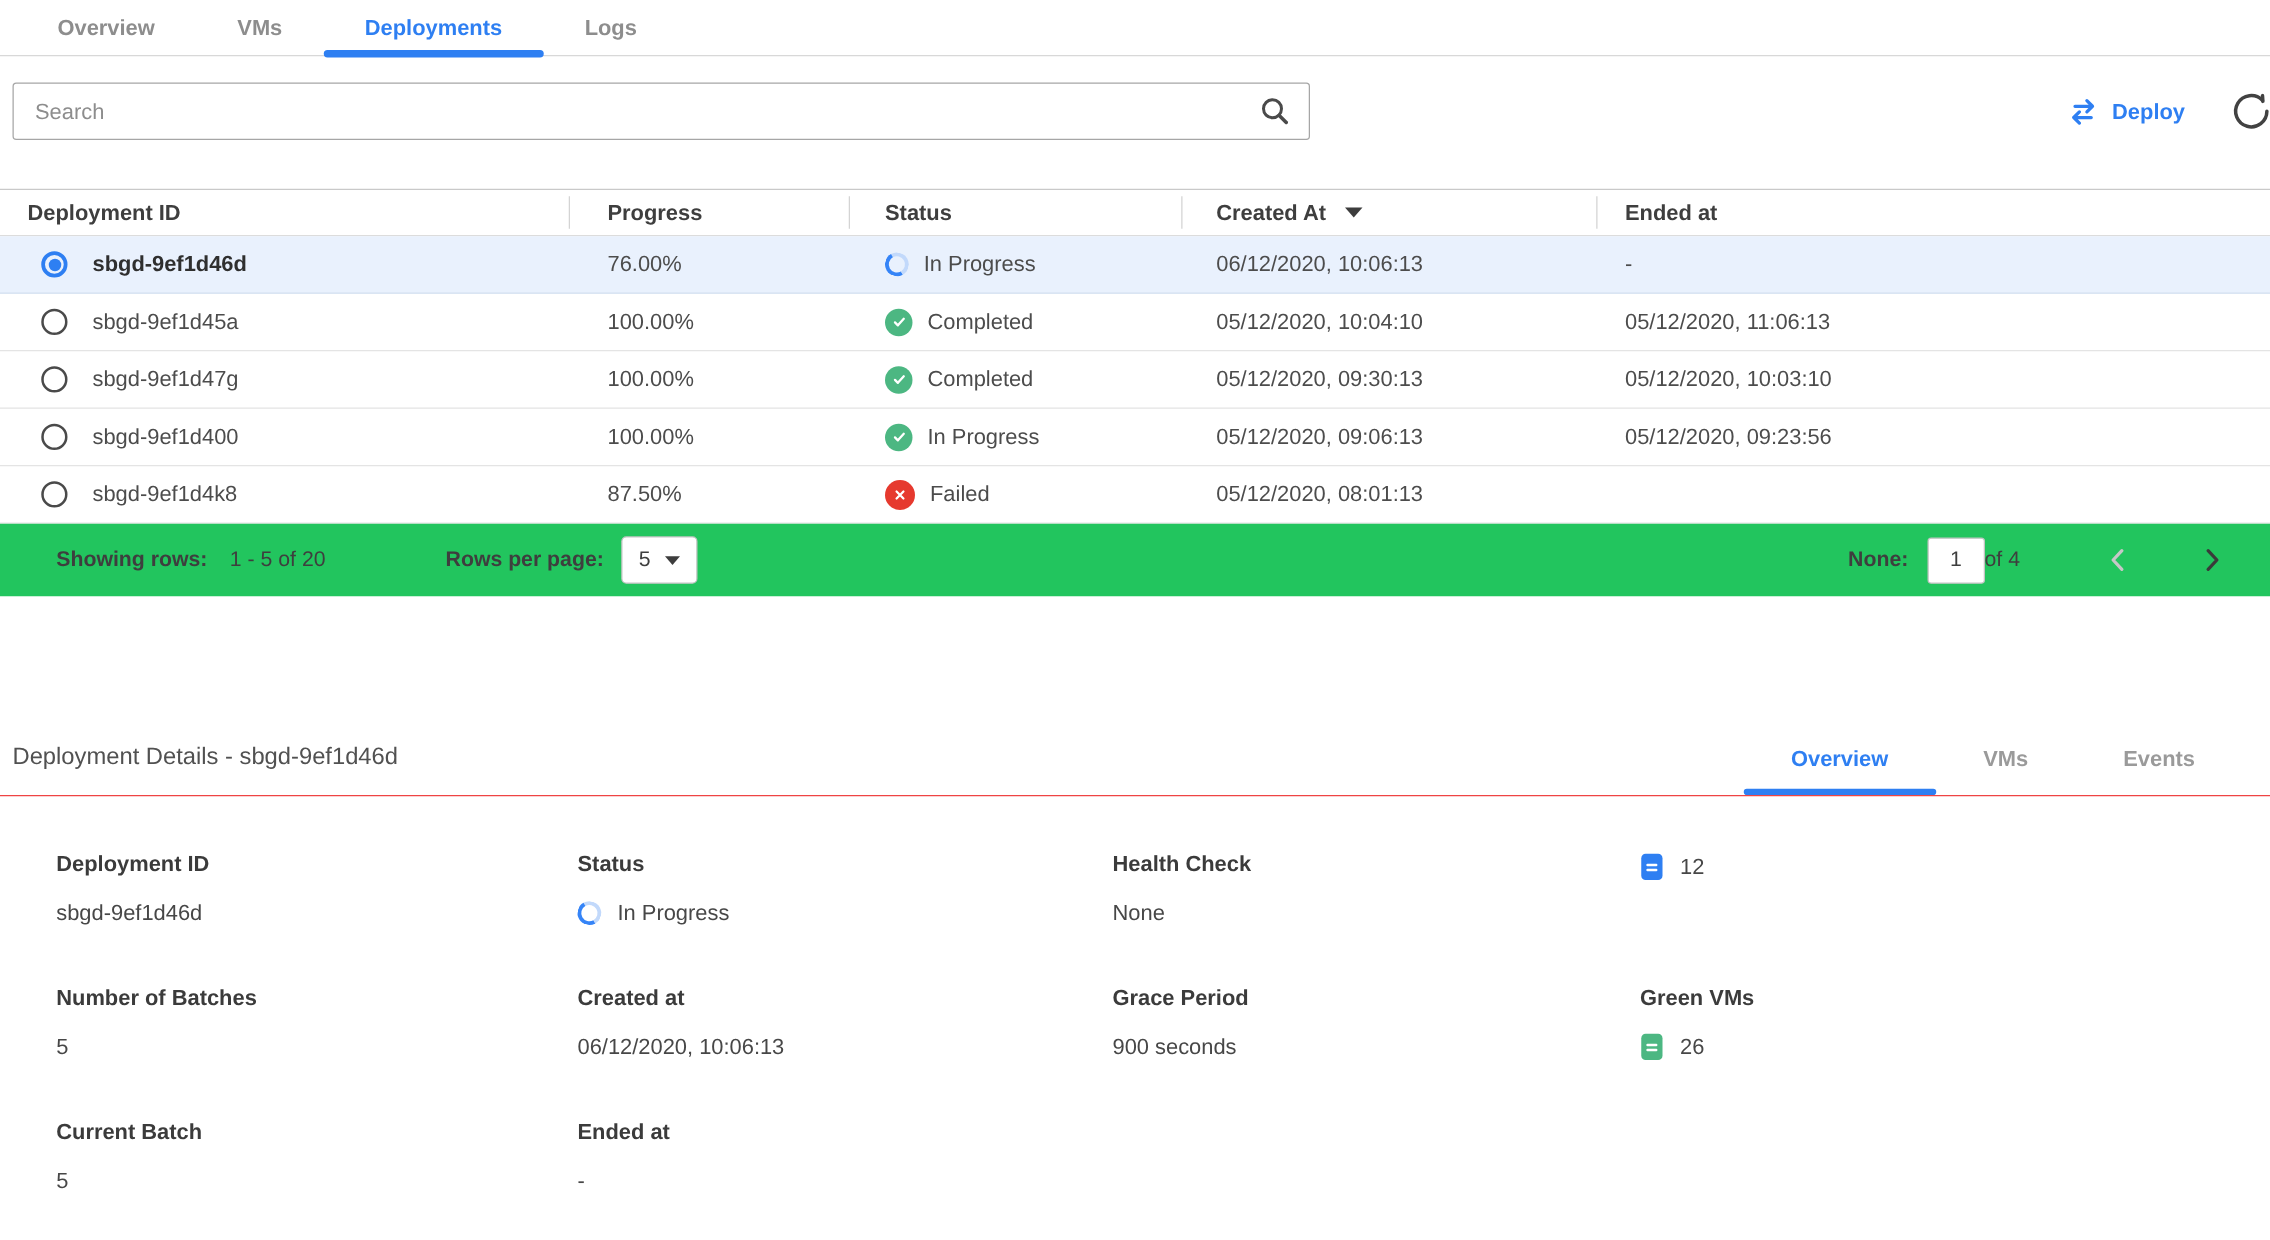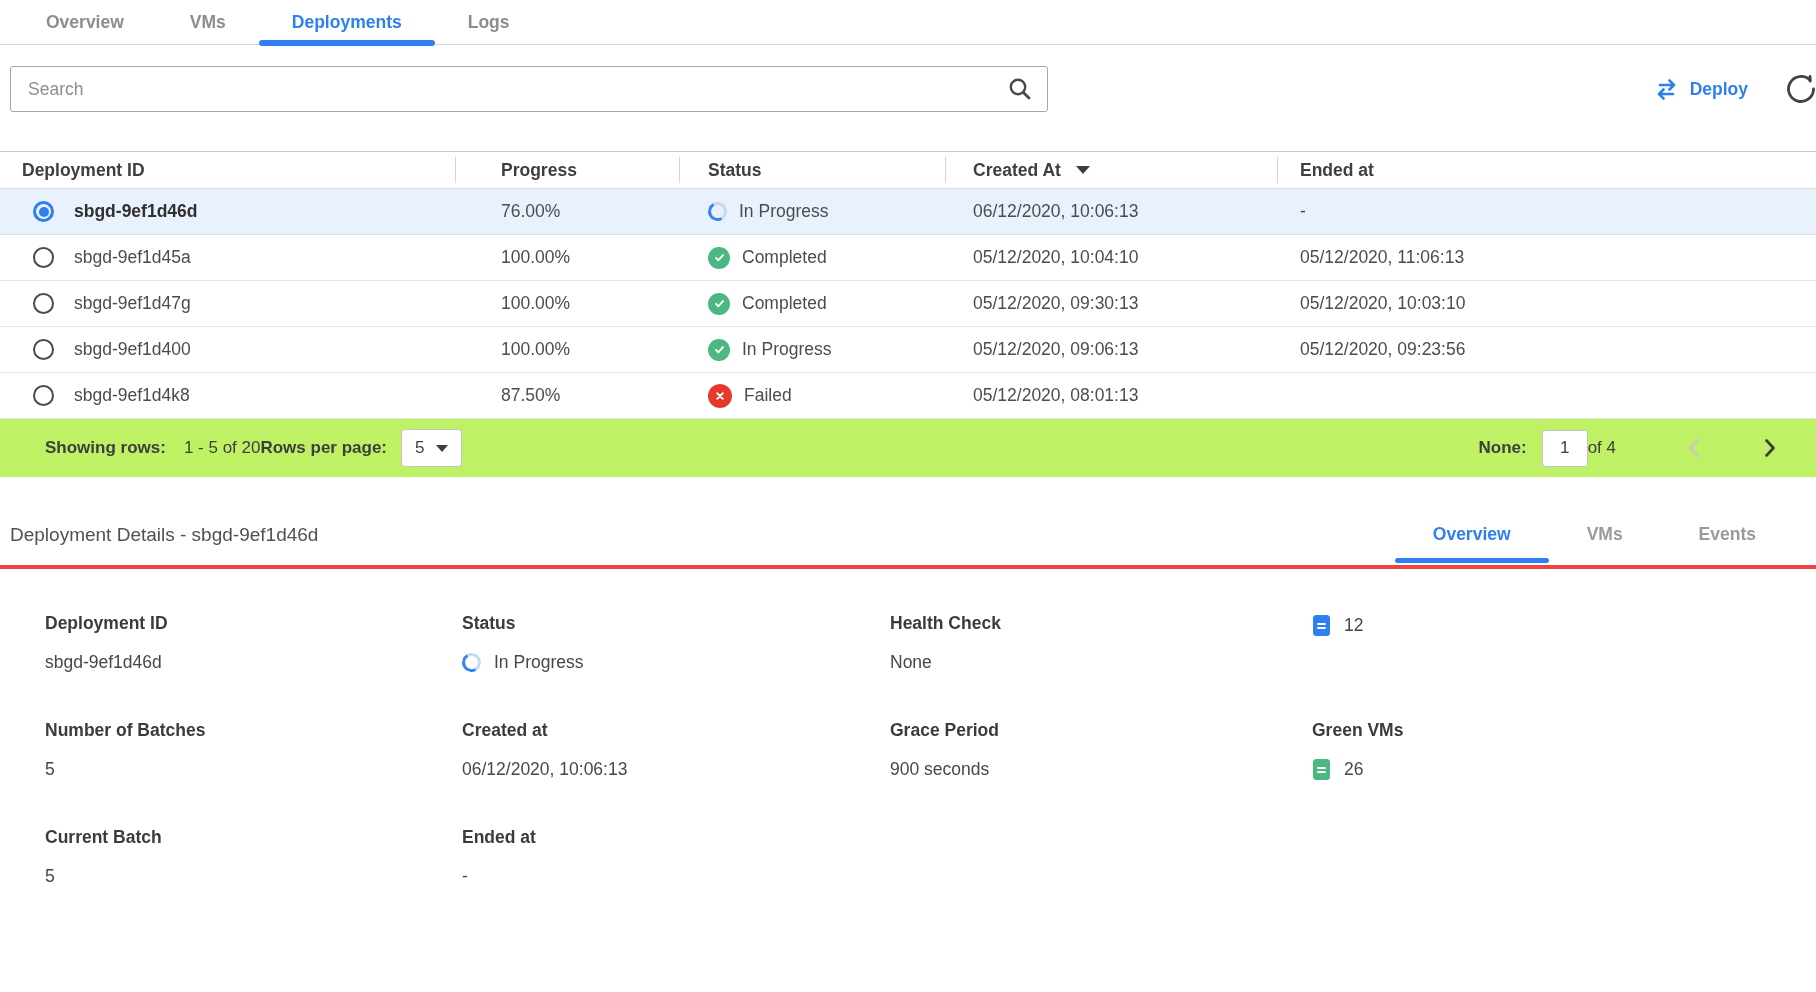--- a/index.html
+++ b/index.html
@@ -25,58 +25,58 @@
   .search-icon { position:absolute; right:15px; top:50%; transform:translateY(-50%); cursor:pointer; display:flex; }
   .deploy-btn { margin-left:auto; margin-right:58px; display:flex; align-items:center; gap:10px; color:#2e7ff2; font-weight:700; cursor:pointer; }
   .refresh-btn { position:absolute; right:-12px; top:50%; transform:translateY(-50%); cursor:pointer; display:flex; }
 
   
   .table { margin-top:38px; }
   .thead { display:flex; align-items:center; height:38px; border-top:1px solid #c9c9c9; border-bottom:1px solid #dcdcdc; font-weight:700; color:#3e3e3e; }
   .th { position:relative; display:flex; align-items:center; height:100%; }
   .th + .th::before { content:""; position:absolute; left:0; top:50%; transform:translateY(-50%); width:1px; height:26px; background:#d4d4d4; }
   .col-id      { width:455px; padding-left:22px; }
-  .col-prog    { width:224px; padding-left:46px; }
+  .col-prog    { width:224px; padding-left:31px; }
   .col-status  { width:266px; padding-left:29px; }
   .col-created { width:332px; padding-left:28px; }
   .col-ended   { flex:1;      padding-left:23px; }
   .sort-caret { width:0; height:0; border-left:7px solid transparent; border-right:7px solid transparent; border-top:8px solid #3d3d3d; margin-left:15px; cursor:pointer; }
 
   .trow { display:flex; align-items:center; height:46px; border-bottom:1px solid #e4e4e4; color:#4c4c4c; cursor:pointer; }
   .trow.selected { background:#e9f1fd; border-bottom-color:#d4dff0; }
   .trow .col-id { display:flex; align-items:center; gap:20px; padding-left:33px; }
   .trow.selected .id-text { font-weight:700; color:#2f2f2f; }
   .radio { width:21px; height:21px; border:2.5px solid #4a4a4a; border-radius:50%; flex:0 0 auto; position:relative; cursor:pointer; }
   .radio.checked { border-color:#2e7ff2; border-width:3px; }
   .radio.checked::after { content:""; position:absolute; inset:2.5px; border-radius:50%; background:#2e7ff2; }
   .status-flex { display:flex; align-items:center; gap:12px; }
 
   .st-badge { width:22px; height:22px; border-radius:50%; display:flex; align-items:center; justify-content:center; flex:0 0 auto; }
   .st-badge.ok   { background:#4cb782; }
   .st-badge.fail { background:#e6392e; width:24px; height:24px; }
   .spin { width:19px; height:19px; border-radius:50%; border:3px solid #c2d9fb; border-left-color:#3584f7; border-bottom-color:#3584f7; transform:rotate(15deg); flex:0 0 auto; }
 
   
-  .tfoot { display:flex; align-items:center; height:58px; background:#bef264; color:#3e3e3e; font-size:17px; }
+  .tfoot { display:flex; align-items:center; height:58px; background:#22c55e; color:#3e3e3e; font-size:17px; }
   .tfoot .bold { font-weight:700; }
   .showing-label { margin-left:45px; }
   .showing-value { margin-left:18px; }
-  .rpp-label { }
+  .rpp-label { margin-left:96px; }
   .select-box { margin-left:14px; display:flex; align-items:center; gap:11px; background:#fff; border:1px solid #c3c3c3; border-radius:4px; height:38px; padding:0 13px; cursor:pointer; }
   .dd-caret { width:0; height:0; border-left:6.5px solid transparent; border-right:6.5px solid transparent; border-top:7.5px solid #3d3d3d; }
   .page-label { margin-left:auto; }
   .page-input { margin-left:15px; width:46px; height:37px; border:1px solid #c3c3c3; border-radius:3px; background:#fff; text-align:center; font-size:17px; color:#3e3e3e; font-family:inherit; outline:none; }
   .page-of { }
   .chev { display:flex; cursor:pointer; }
   .chev.prev { margin-left:68px; }
   .chev.next { margin-left:56px; margin-right:36px; }
 
   
   .details { margin-top:0; }
-  .details-header { display:flex; justify-content:space-between; align-items:flex-start; border-bottom:4px solid #ef4444; margin-top:47px; padding:0 22px 0 10px; }
+  .details-header { display:flex; justify-content:space-between; align-items:center; border-bottom:1px solid #ef4444; margin-top:118px; padding:0 22px 0 10px; }
   .details-title { font-size:19px; color:#515151; padding-bottom:19px; }
   .dtabs { display:flex; }
   .dtab { padding:0 38px 16px; font-weight:700; color:#9a9a9a; position:relative; cursor:pointer; }
   .dtab.active { color:#2e7ff2; }
   .dtab.active::after { content:""; position:absolute; left:0; right:0; bottom:-2px; height:5px; background:#2e7ff2; border-radius:3px; }
 
   .details-grid { display:grid; grid-template-columns:417px 428px 422px 1fr; padding-left:45px; margin-top:44px; row-gap:46px; }
   .field-label { font-weight:700; color:#3b3b3b; margin-bottom:16px; }
   .field-value { color:#474747; display:flex; align-items:center; gap:13px; min-height:24px; }
 

